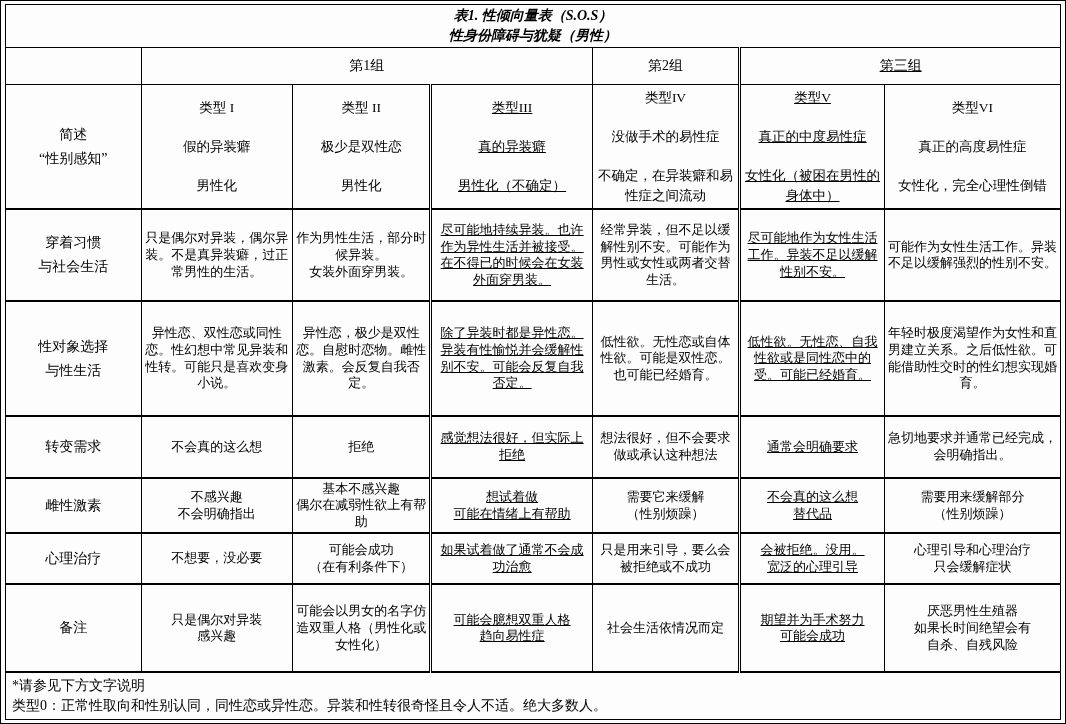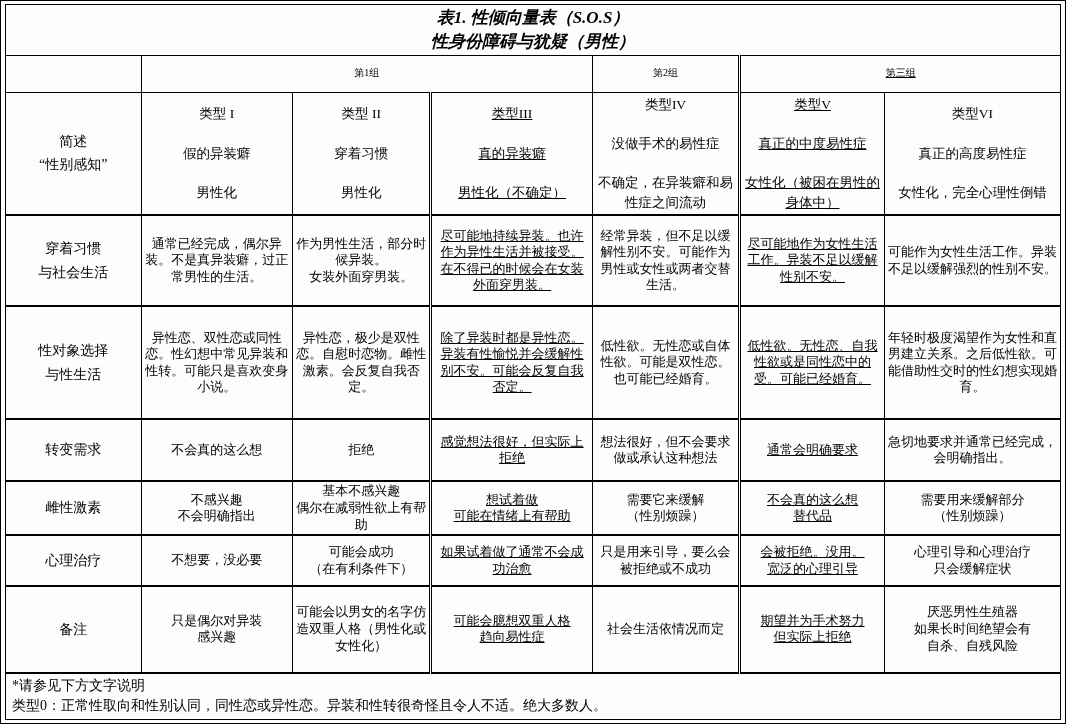--- a/index.html
+++ b/index.html
@@ -12,22 +12,22 @@
     width:100%;height:100%;border-collapse:collapse;table-layout:fixed;
   }
   td{
     border:1px solid #000;
     text-align:center;vertical-align:middle;
     white-space:pre-line;
     padding:1px 3px;
     font-size:13px;line-height:1.28;
     overflow:hidden;
   }
-  .title-cell{font-style:italic;font-size:17px;line-height:1.4;font-weight:bold;}
-  .group-cell{font-size:10px;}
+  .title-cell{font-style:italic;font-size:14px;line-height:1.4;font-weight:bold;}
+  .group-cell{font-size:14px;}
   .label-cell{font-weight:normal;font-size:14px;line-height:1.7;}
   .type-cell{font-size:13.5px;line-height:1.45;}
   tr.body td{border-top-width:2px;}
   td.dbl{border-left:3px double #000;text-decoration:underline;}
   .footer-cell{
     text-align:left;font-size:14px;line-height:1.45;
     padding:2px 6px;border-top-width:2px;
   }
 </style>
 </head>
@@ -58,21 +58,21 @@
       <tr style="height:122px">
         <td class="label-cell">简述
 “性别感知”</td>
         <td class="type-cell">类型 I
 
 假的异装癖
 
 男性化</td>
         <td class="type-cell">类型 II
 
-穿着习惯
+极少是双性恋
 
 男性化</td>
         <td class="type-cell dbl">类型III
 
 真的异装癖
 
 男性化（不确定）</td>
         <td class="type-cell">类型IV
 
 没做手术的易性症
@@ -85,21 +85,21 @@
 女性化（被困在男性的身体中）</td>
         <td class="type-cell">类型VI
 
 真正的高度易性症
 
 女性化，完全心理性倒错</td>
       </tr>
       <tr class="body" style="height:90px">
         <td class="label-cell">穿着习惯
 与社会生活</td>
-        <td>通常已经完成，偶尔异装。不是真异装癖，过正常男性的生活。</td>
+        <td>只是偶尔对异装，偶尔异装。不是真异装癖，过正常男性的生活。</td>
         <td>作为男性生活，部分时候异装。
 女装外面穿男装。</td>
         <td class="dbl">尽可能地持续异装。也许作为异性生活并被接受。在不得已的时候会在女装外面穿男装。</td>
         <td>经常异装，但不足以缓解性别不安。可能作为男性或女性或两者交替生活。</td>
         <td class="dbl">尽可能地作为女性生活工作。异装不足以缓解性别不安。</td>
         <td>可能作为女性生活工作。异装不足以缓解强烈的性别不安。</td>
       </tr>
       <tr class="body" style="height:112px">
         <td class="label-cell">性对象选择
 与性生活</td>
@@ -148,21 +148,21 @@
       </tr>
       <tr class="body" style="height:86px">
         <td class="label-cell">备注</td>
         <td>只是偶尔对异装
 感兴趣</td>
         <td>可能会以男女的名字仿造双重人格（男性化或女性化）</td>
         <td class="dbl">可能会臆想双重人格
 趋向易性症</td>
         <td>社会生活依情况而定</td>
         <td class="dbl">期望并为手术努力
-但实际上拒绝</td>
+可能会成功</td>
         <td>厌恶男性生殖器
 如果长时间绝望会有
 自杀、自残风险</td>
       </tr>
       <tr style="height:44px">
         <td colspan="7" class="footer-cell">*请参见下方文字说明
 类型0：正常性取向和性别认同，同性恋或异性恋。异装和性转很奇怪且令人不适。绝大多数人。</td>
       </tr>
     </tbody>
   </table>

